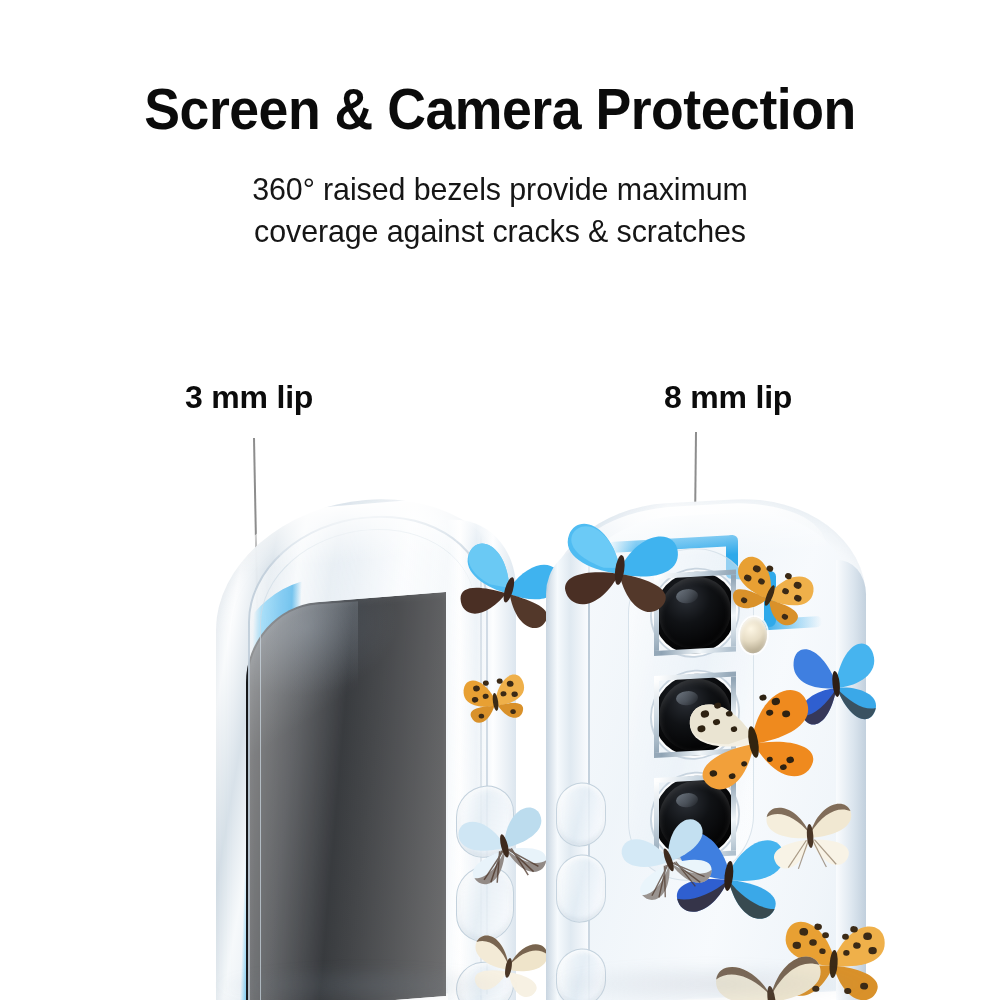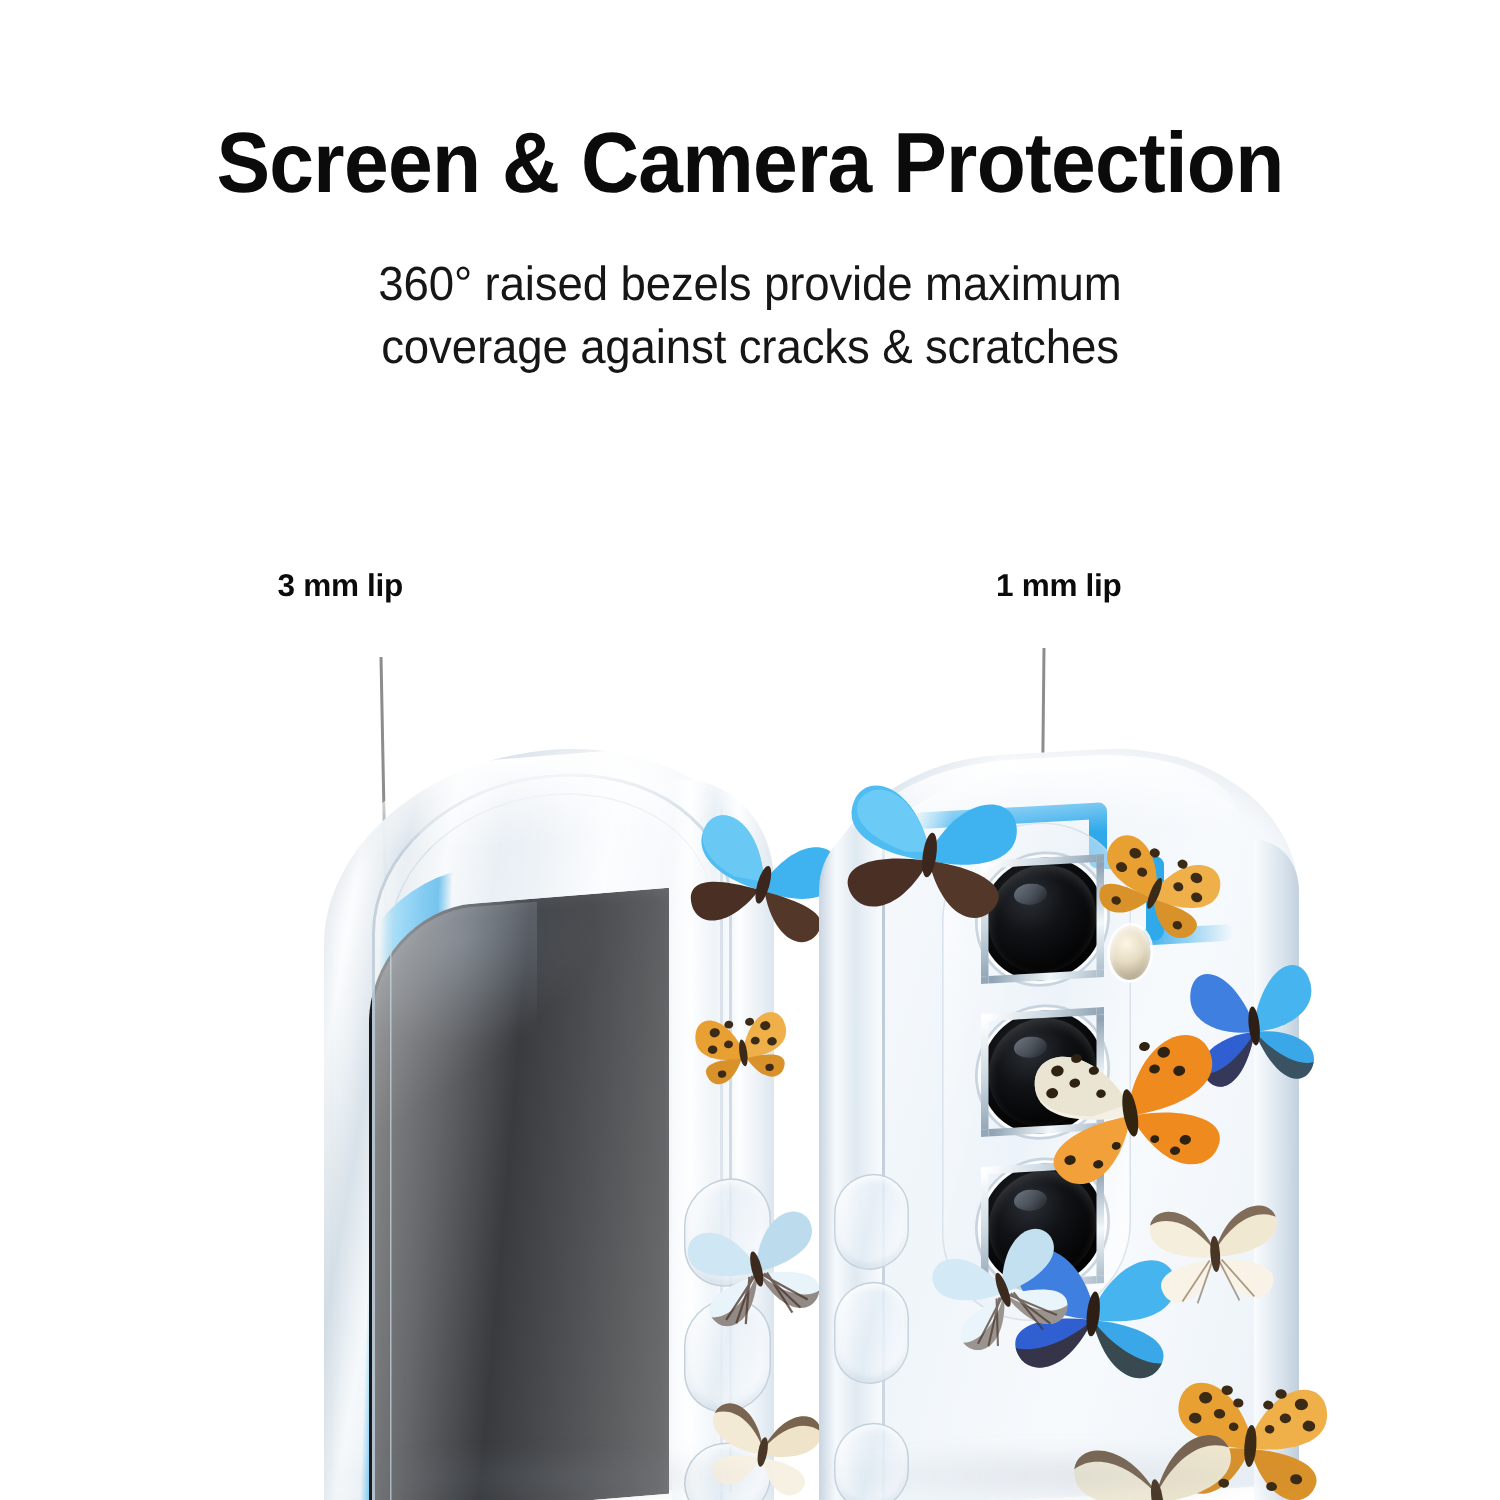--- a/index.html
+++ b/index.html
@@ -23,21 +23,21 @@
   #subhead{
     position:absolute;left:0;top:168px;width:1000px;text-align:center;
     font-size:32px;line-height:42px;font-weight:400;color:#161616;
     letter-spacing:-0.1px;
     transform:scaleX(0.95);transform-origin:50% 50%;
   }
   #subhead span{display:block;}
 
   
   .callout-label{
-    position:absolute;font-size:21px;font-weight:700;color:#0b0b0b;
+    position:absolute;font-size:32px;font-weight:700;color:#0b0b0b;
     white-space:nowrap;letter-spacing:-0.2px;
   }
   #lbl-left{left:185px;top:379px;}
   #lbl-right{left:664px;top:379px;}
   .leader{position:absolute;background:#8d8d8d;width:1.6px;}
   #leader-left{left:253px;top:438px;height:228px;transform:rotate(-1.1deg);transform-origin:top center;}
   #leader-right{left:695px;top:432px;height:104px;transform:rotate(0.6deg);transform-origin:top center;}
 
   
   #dev-left{position:absolute;left:212px;top:512px;width:330px;height:500px;}
@@ -284,21 +284,21 @@
   <div id="headline">Screen &amp; Camera Protection</div>
 
   <div id="subhead">
     <span>360° raised bezels provide maximum</span>
     <span>coverage against cracks &amp; scratches</span>
   </div>
 
   <div class="callout-label" id="lbl-left">3 mm lip</div>
   <div class="leader" id="leader-left"></div>
 
-  <div class="callout-label" id="lbl-right">1 mm lip</div>
+  <div class="callout-label" id="lbl-right">8 mm lip</div>
   <div class="leader" id="leader-right"></div>
 
   <div id="dev-left">
     <div class="L-shell"></div>
     <div class="L-sidewall"></div>
     <div class="L-sidewall-seam"></div>
     <div class="L-blue"></div>
     <div class="L-screen"></div>
     <div class="L-screen-gloss"></div>
     <div class="L-lip"></div>

